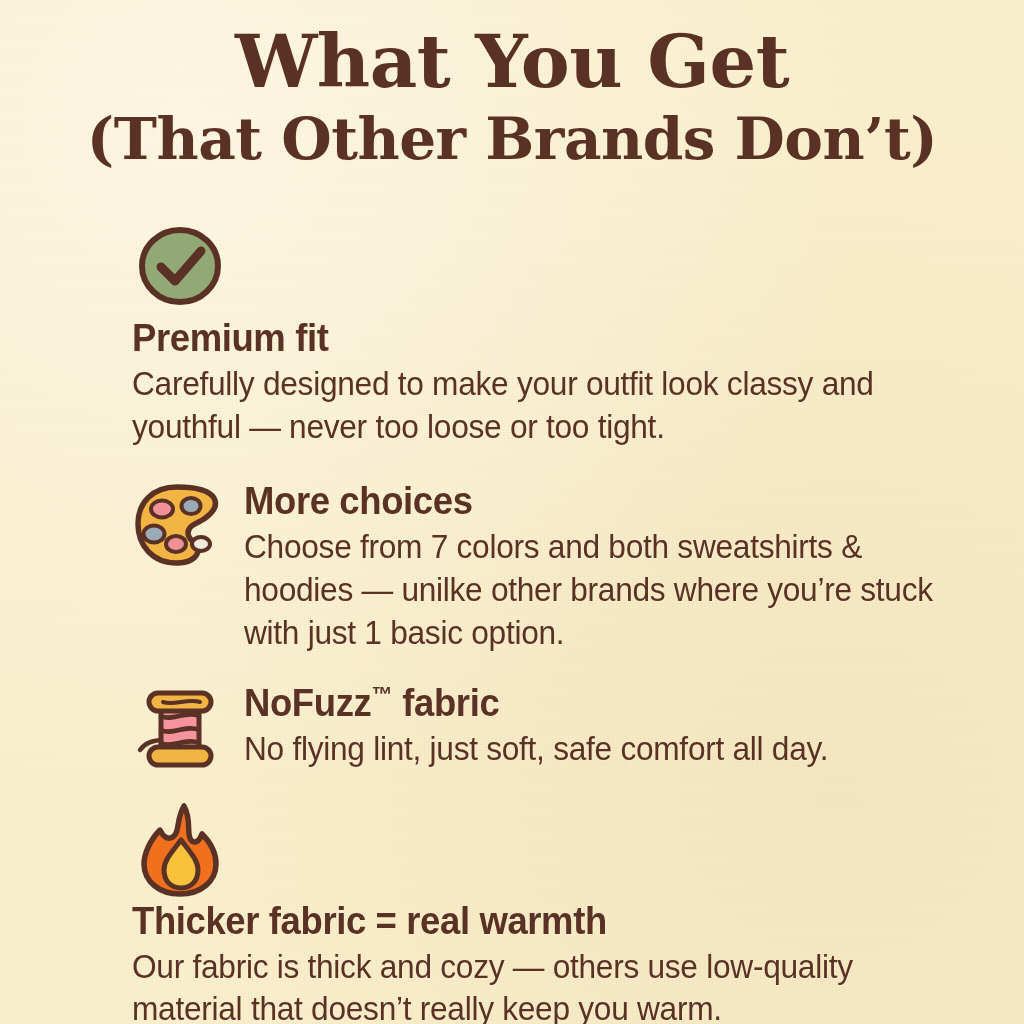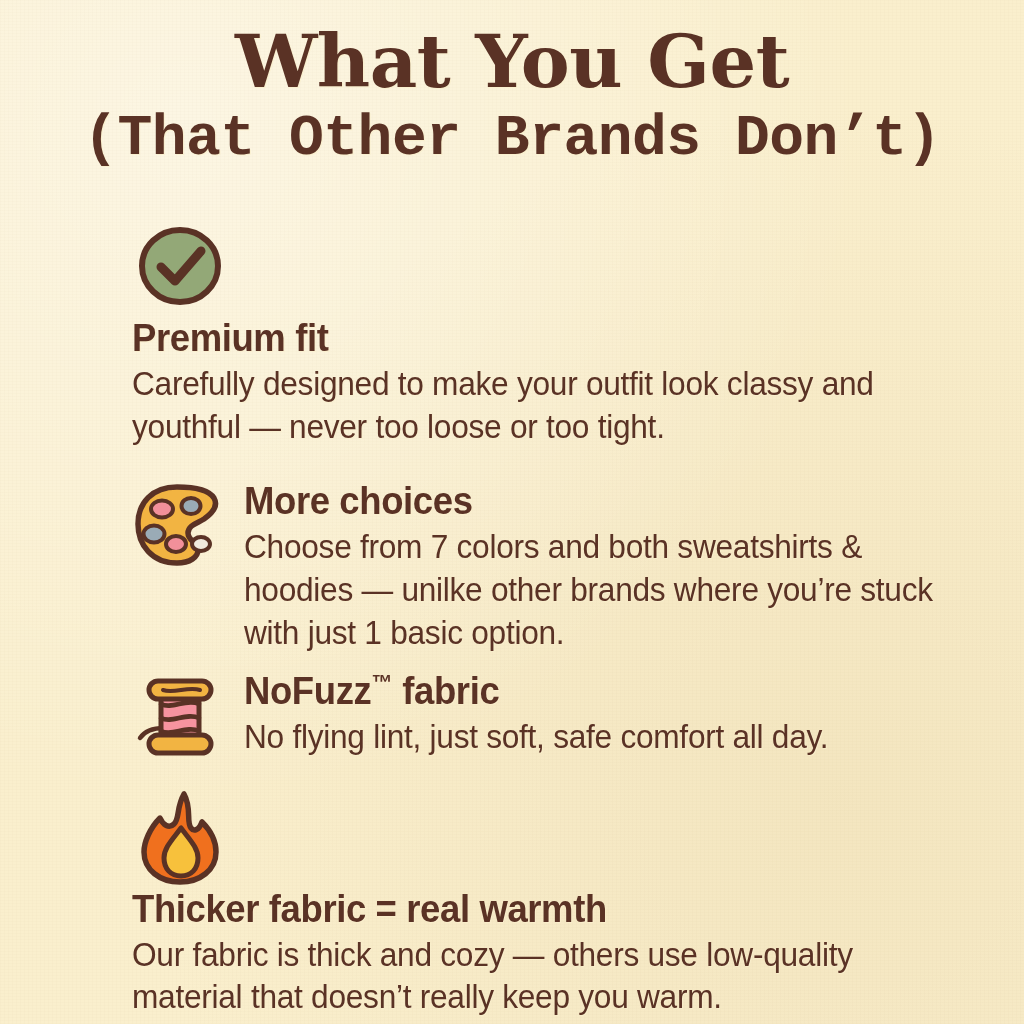--- a/index.html
+++ b/index.html
@@ -51,21 +51,20 @@
     text-shadow: 1px 1px 0 rgba(250,239,205,0.9);
   }
   .title-line-1 {
     font-size: 72px;
     margin-bottom: 12px;
     transform: scaleX(1.02);
   }
   .title-line-2 {
     font-size: 58px;
     transform: scaleX(1.0);
-    font-family: Liberation Mono, monospace;
   }
 
   
   .features {
     position: relative;
     margin-top: 48px;
     padding-left: 132px;
     padding-right: 40px;
   }
   .feature {
@@ -110,21 +109,21 @@
     color: #5a3225;
     letter-spacing: -0.3px;
     margin: 0;
     transform: scaleX(0.96);
     transform-origin: left center;
     text-shadow: 1px 1px 0 rgba(250,239,205,0.7);
   }
 
   
   .feature-1 { margin-bottom: 28px; flex-direction: column; }
-  .feature-2 { margin-bottom: 12px; }
+  .feature-2 { margin-bottom: 24px; }
   .feature-3 { margin-bottom: 22px; }
   .feature-4 { margin-bottom: 0; flex-direction: column; }
 
   .tm {
     font-size: 0.58em;
     vertical-align: 0.62em;
     font-weight: 700;
     letter-spacing: 0;
   }
 </style>

